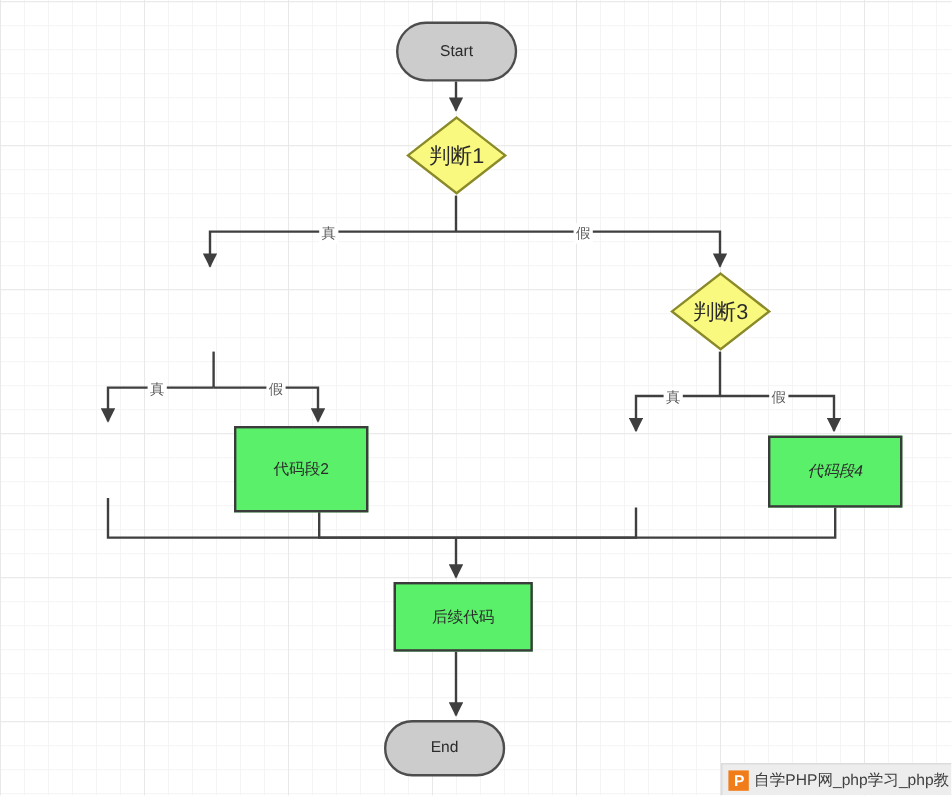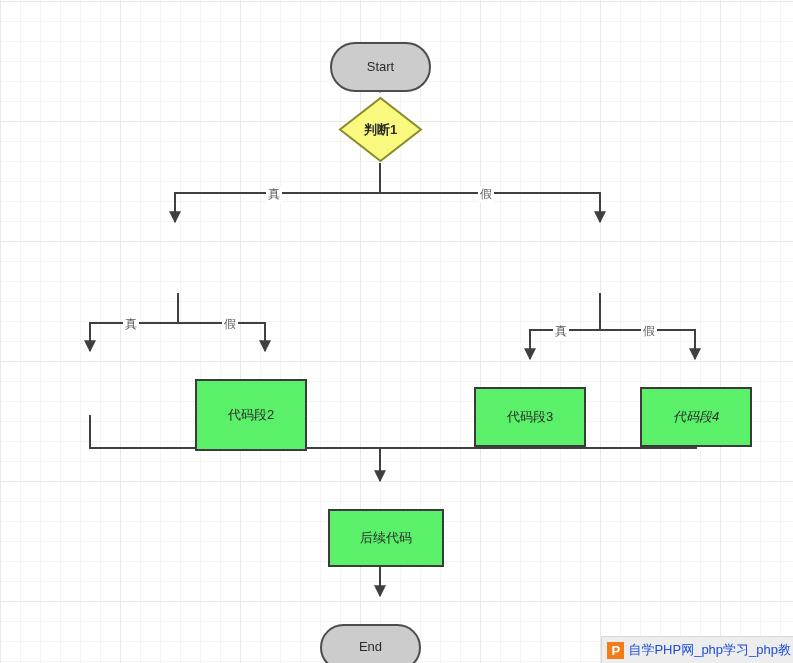--- a/index.html
+++ b/index.html
@@ -34,21 +34,20 @@
     position: absolute;
     box-sizing: border-box;
     display: flex;
     align-items: center;
     justify-content: center;
     color: #2b2b2b;
     font-size: 13px;
     line-height: 1.1;
     text-align: center;
     z-index: 2;
-    margin-top: 24px;
   }
   .terminator {
     background: #cccccc;
     border: 2px solid #4d4d4d;
     border-radius: 26px;
   }
   .process {
     background: #5bf06a;
     border: 2px solid #3b3b3b;
   }
@@ -64,23 +63,22 @@
   }
   .decision-label {
     position: absolute;
     left: 0;
     top: 0;
     width: 100%;
     height: 100%;
     display: flex;
     align-items: center;
     justify-content: center;
-    font-size: 13px;
+    font-size: 18px;
     color: #2b2b2b;
-    font-weight: bold;
   }
   .edge-label {
     position: absolute;
     font-size: 12px;
     color: #5a5a5a;
     background: #ffffff;
     padding: 0 2px;
     z-index: 3;
     white-space: nowrap;
   }
@@ -106,21 +104,21 @@
     font-size: 13px;
     font-weight: bold;
     line-height: 17px;
     text-align: center;
     margin-right: 4px;
     font-family: "Liberation Sans", sans-serif;
     flex: 0 0 auto;
   }
   #watermark .wm-text {
     font-size: 13px;
-    color: #1d4ed8;
+    color: #404040;
     white-space: nowrap;
     padding-right: 2px;
   }
 </style>
 </head>
 <body>
 
 <div id="canvas">
 
   <svg id="edges" viewBox="0 0 793 663" width="793" height="663" xmlns="http://www.w3.org/2000/svg">
@@ -154,26 +152,29 @@
   </div>
 
   <div class="decision-wrap" style="left: 338px; top: 96px; width: 85px; height: 67px;">
     <svg viewBox="0 0 85 67" width="85" height="67" xmlns="http://www.w3.org/2000/svg">
       <polygon points="42.5,2 83,33.5 42.5,65 2,33.5" fill="#f9f97f" stroke="#8a8a2a" stroke-width="2"></polygon>
     </svg>
     <div class="decision-label">判断1</div>
   </div>
 
 
+  <div class="decision-wrap" style="left: 558px; top: 226px; width: 85px; height: 67px;">
+    <svg viewBox="0 0 85 67" width="85" height="67" xmlns="http://www.w3.org/2000/svg">
+      <polygon points="42.5,2 83,33.5 42.5,65 2,33.5" fill="#f9f97f" stroke="#8a8a2a" stroke-width="2"></polygon>
+    </svg>
+    <div class="decision-label">判断3</div>
+  </div>
 
   <div class="node process" style="left: 195px; top: 355px; width: 112px; height: 72px;">
     <span>代码段2</span>
-  </div>
-  <div class="node process" style="left: 474px; top: 363px; width: 112px; height: 60px;">
-    <span>代码段3</span>
   </div>
   <div class="node process" style="left: 640px; top: 363px; width: 112px; height: 60px; font-style: italic;">
     <span>代码段4</span>
   </div>
   <div class="node process" style="left: 328px; top: 485px; width: 116px; height: 58px;">
     <span>后续代码</span>
   </div>
 
   <div class="node terminator" style="left: 320px; top: 600px; width: 101px; height: 47px;">
     <span>End</span>

